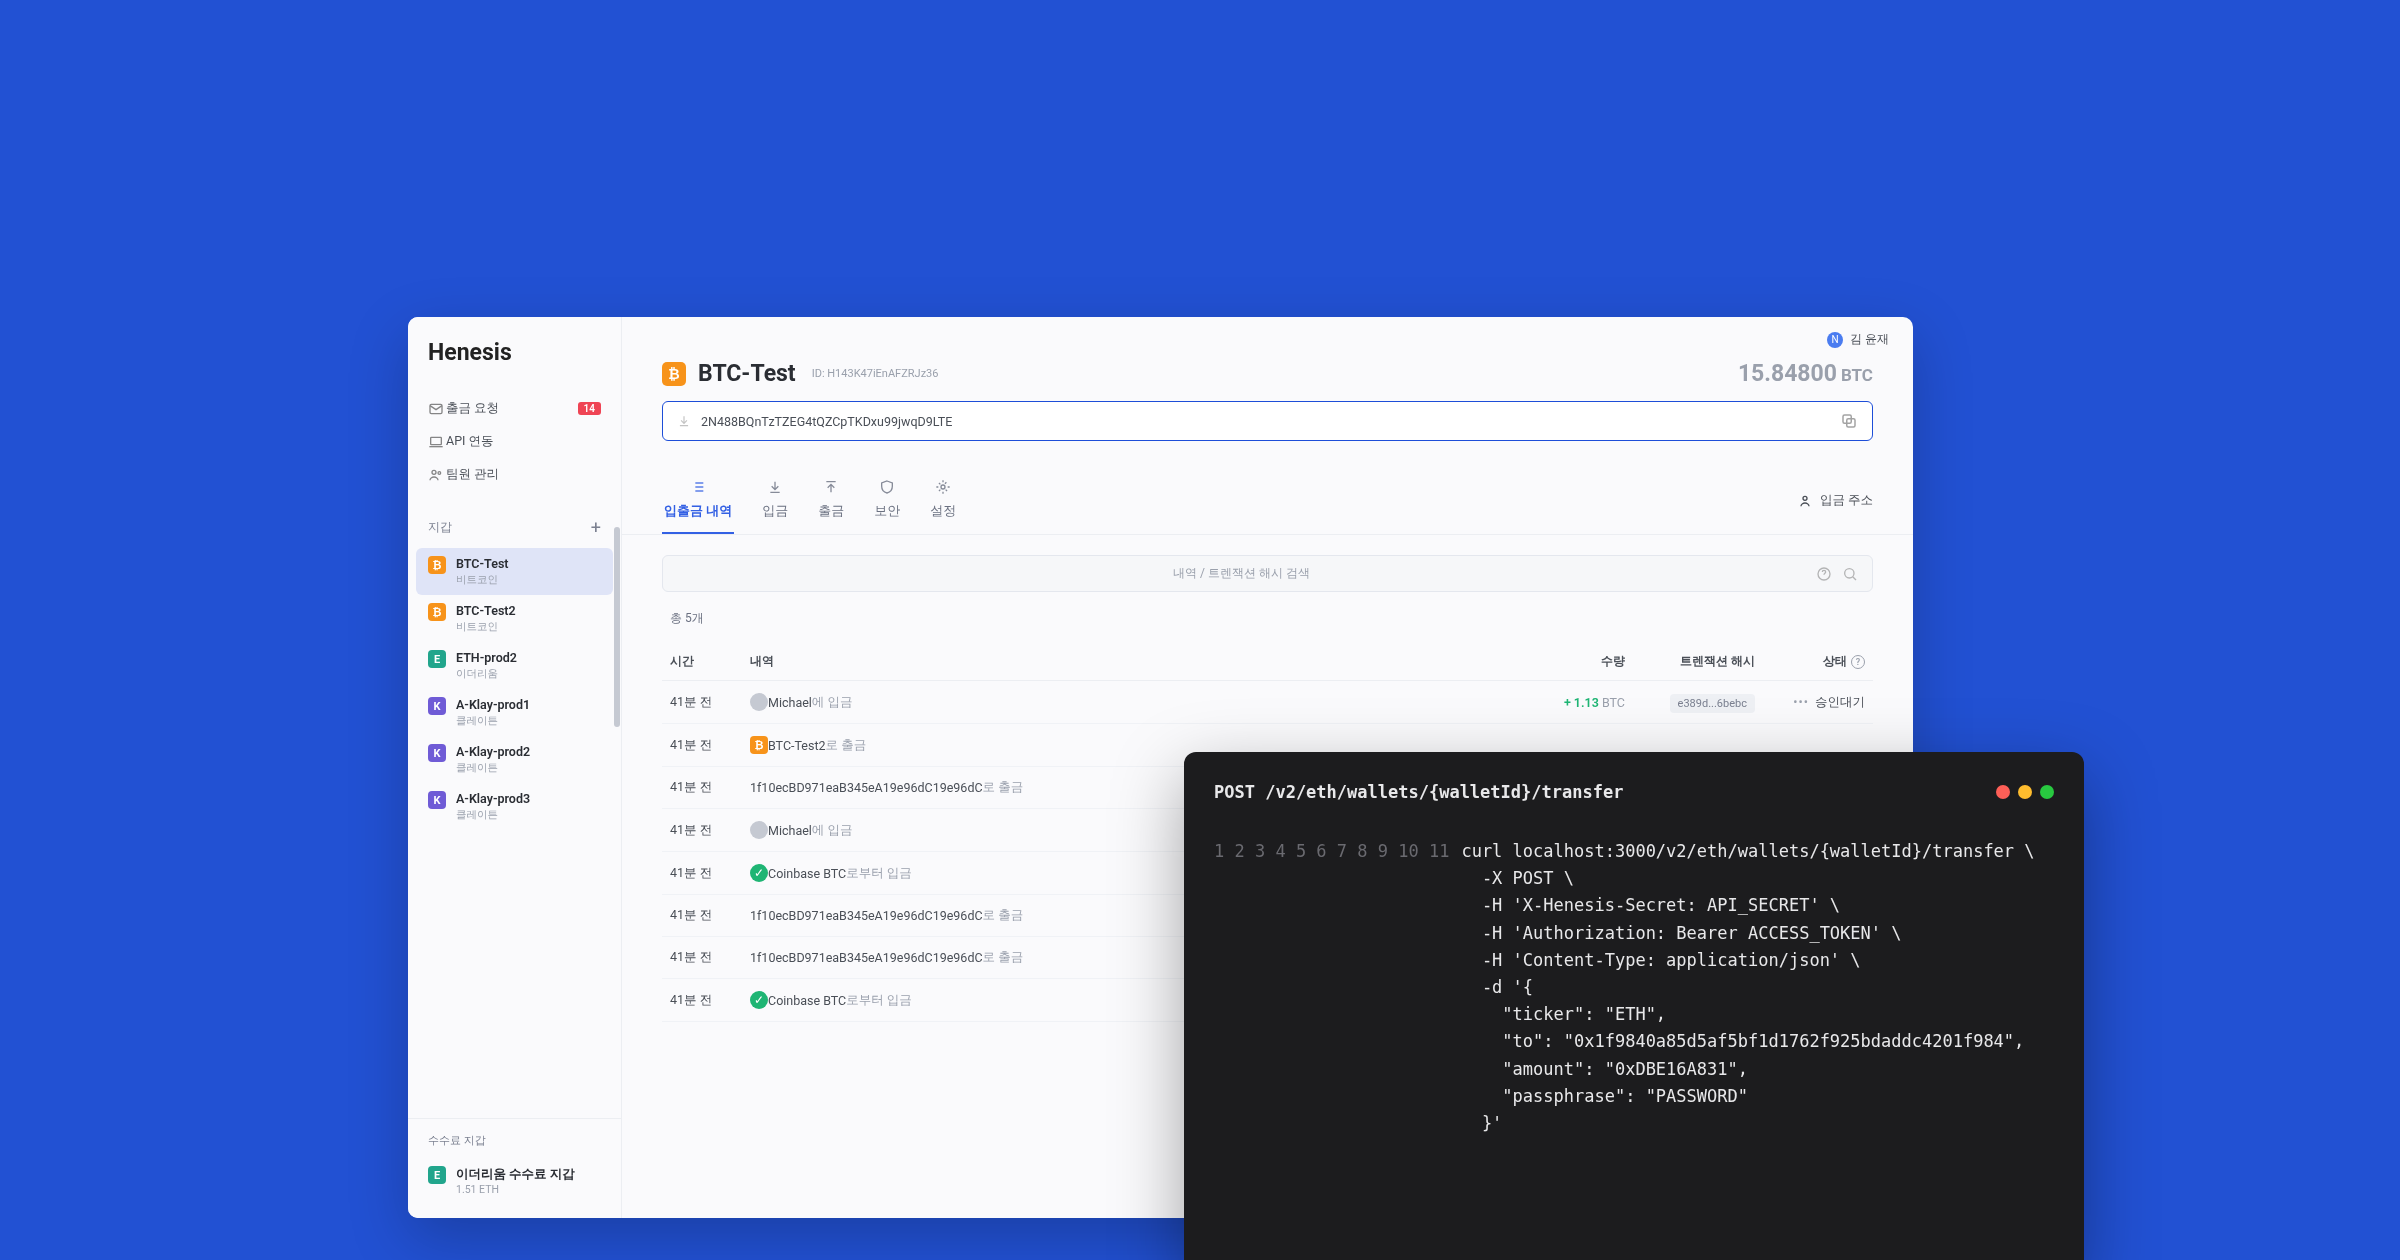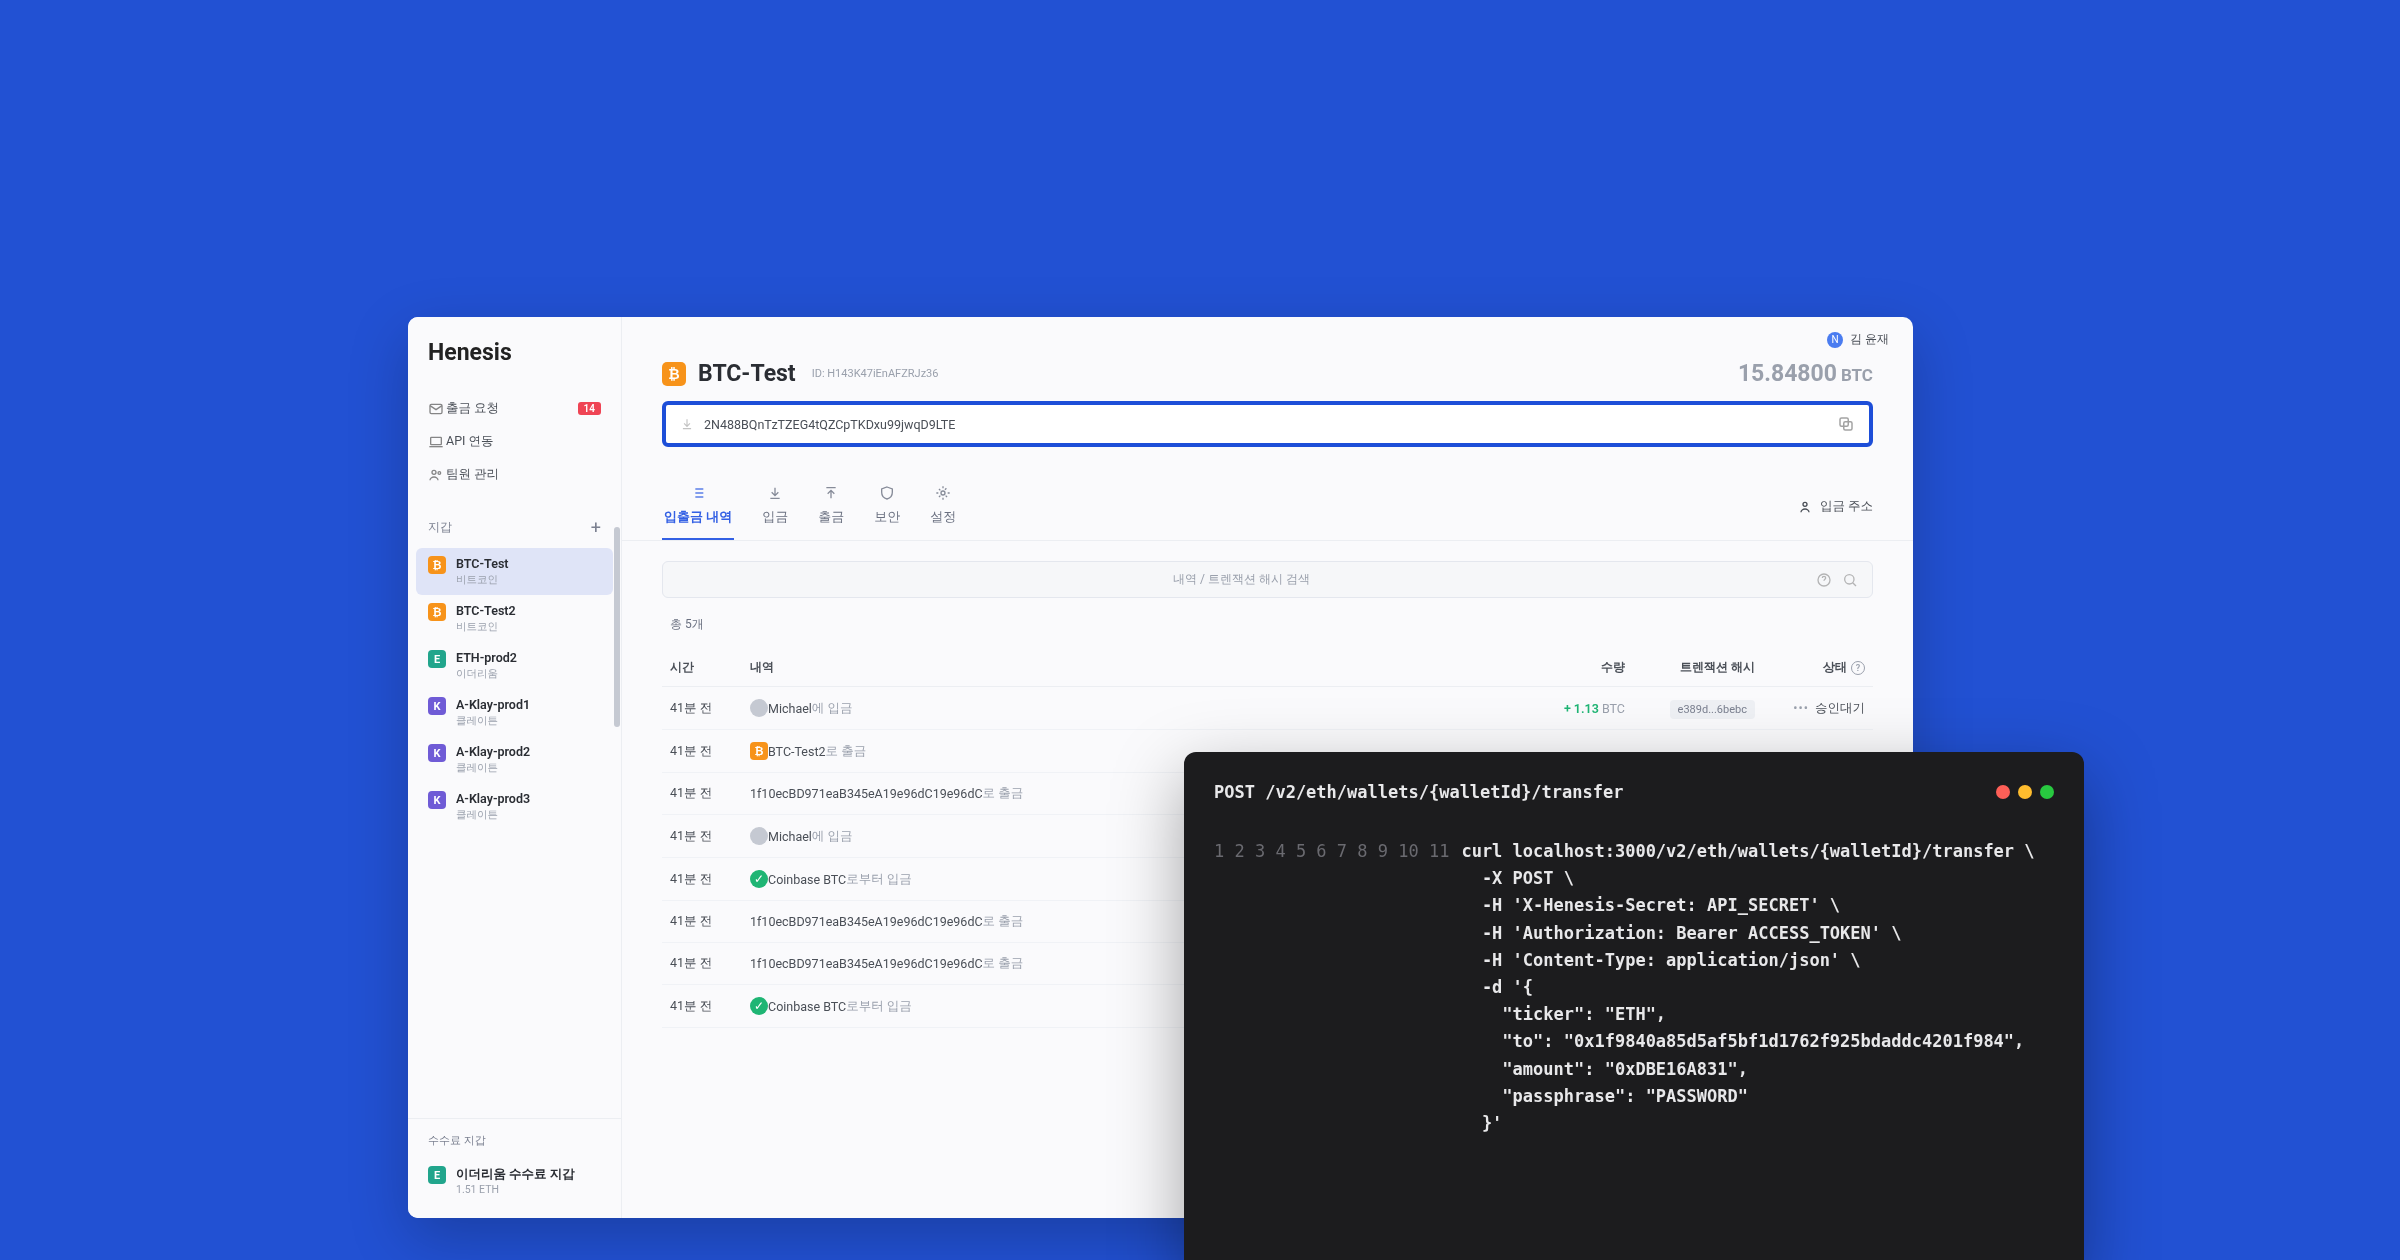--- a/index.html
+++ b/index.html
@@ -25,21 +25,21 @@
 .main { flex:1; padding:0; overflow:hidden; display:flex; flex-direction:column; }
 .topbar { display:flex; justify-content:flex-end; align-items:center; padding:14px 24px 0; }
 .user-chip { display:flex; align-items:center; gap:7px; font-size:12px; color:#4a4f57; }
 .user-ava { width:16px; height:16px; background:#4a7cf0; border-radius:50%; color:#fff; font-size:10px; display:flex; align-items:center; justify-content:center; }
 .wallet-head { display:flex; align-items:center; padding:12px 40px 0; gap:12px; }
 .wh-ico { width:24px; height:24px; background:#f7931a; border-radius:5px; color:#fff; font-weight:700; font-size:14px; display:flex; align-items:center; justify-content:center; }
 .wh-title { font-size:23px; font-weight:700; color:#2a2d33; }
 .wh-id { font-size:11px; color:#9aa0ac; margin-left:4px; }
 .wh-bal { margin-left:auto; font-size:23px; font-weight:700; color:#9aa0ac; }
 .wh-bal .tick { font-size:17px; margin-left:4px; }
-.addr-box { margin:14px 40px 0; border:4px solid #1d4ed8; border-radius:6px; padding:10px 14px; display:flex; align-items:center; gap:10px; font-size:12.5px; color:#4a4f57; background:#fff; }
+.addr-box { margin:14px 40px 0; border:1px solid #1d4ed8; border-radius:6px; padding:10px 14px; display:flex; align-items:center; gap:10px; font-size:12.5px; color:#4a4f57; background:#fff; }
 .addr-box .dl { opacity:.5; }
 .addr-box .copy { margin-left:auto; width:18px; height:18px; opacity:.6; cursor:pointer; }
 .tabs { display:flex; align-items:center; gap:26px; padding:0 40px; margin-top:26px; border-bottom:1px solid #eceef2; }
 .tab { display:flex; align-items:center; gap:7px; padding:12px 2px; font-size:13px; color:#6a7080; cursor:pointer; border-bottom:2px solid transparent;flex-direction:column; }
 .tab.active { color:#3360e4; border-bottom-color:#3360e4; font-weight:600; }
 .tab .ti { width:16px; height:16px; opacity:.8; }
 .spacer { flex:1; }
 .deposit-addr { display:flex; align-items:center; gap:7px; font-size:12.5px; color:#4a4f57; }
 .search-row { margin:20px 40px 0; border:1px solid #e4e7ee; background:#f6f7f9; border-radius:6px; padding:9px 14px; display:flex; align-items:center; font-size:12px; color:#9aa0ac; }
 .search-ph { flex:1; text-align:center; }
@@ -59,21 +59,21 @@
 .dots { color:#9aa0ac; margin-right:6px; letter-spacing:1px; }
 .help-ico { width:14px; height:14px; border:1px solid #9aa0ac; border-radius:50%; display:inline-flex; align-items:center; justify-content:center; font-size:9px; color:#9aa0ac; margin-left:4px; }
 .terminal { position:absolute; left:1184px; top:752px; width:900px; height:520px; background:#1c1c1e; border-radius:12px; box-shadow:0 24px 70px rgba(0,0,0,.35); padding:30px 30px 0; font-family:Menlo,Consolas,monospace; color:#e8e8ea; font-size:17px; }
 .term-head { display:flex; align-items:center; }
 .term-title { font-weight:600; flex:1; }
 .dots3 { display:flex; gap:8px; }
 .d { width:14px; height:14px; border-radius:50%; }
 .dr{background:#fe5f57;} .dy{background:#febc2e;} .dg{background:#28c840;}
 .code { margin-top:36px; display:flex; gap:12px; line-height:1.6; }
 .ln { color:#6a6a70; text-align:right; }
-.cd { white-space:pre;font-weight:bold; }
+.cd { white-space:pre; }
 svg { display:block; }
 </style>
 </head>
 <body>
 
 <div class="app-window">
   <div class="sidebar">
     <div class="brand">Henesis</div>
 
     <div class="nav-item">

